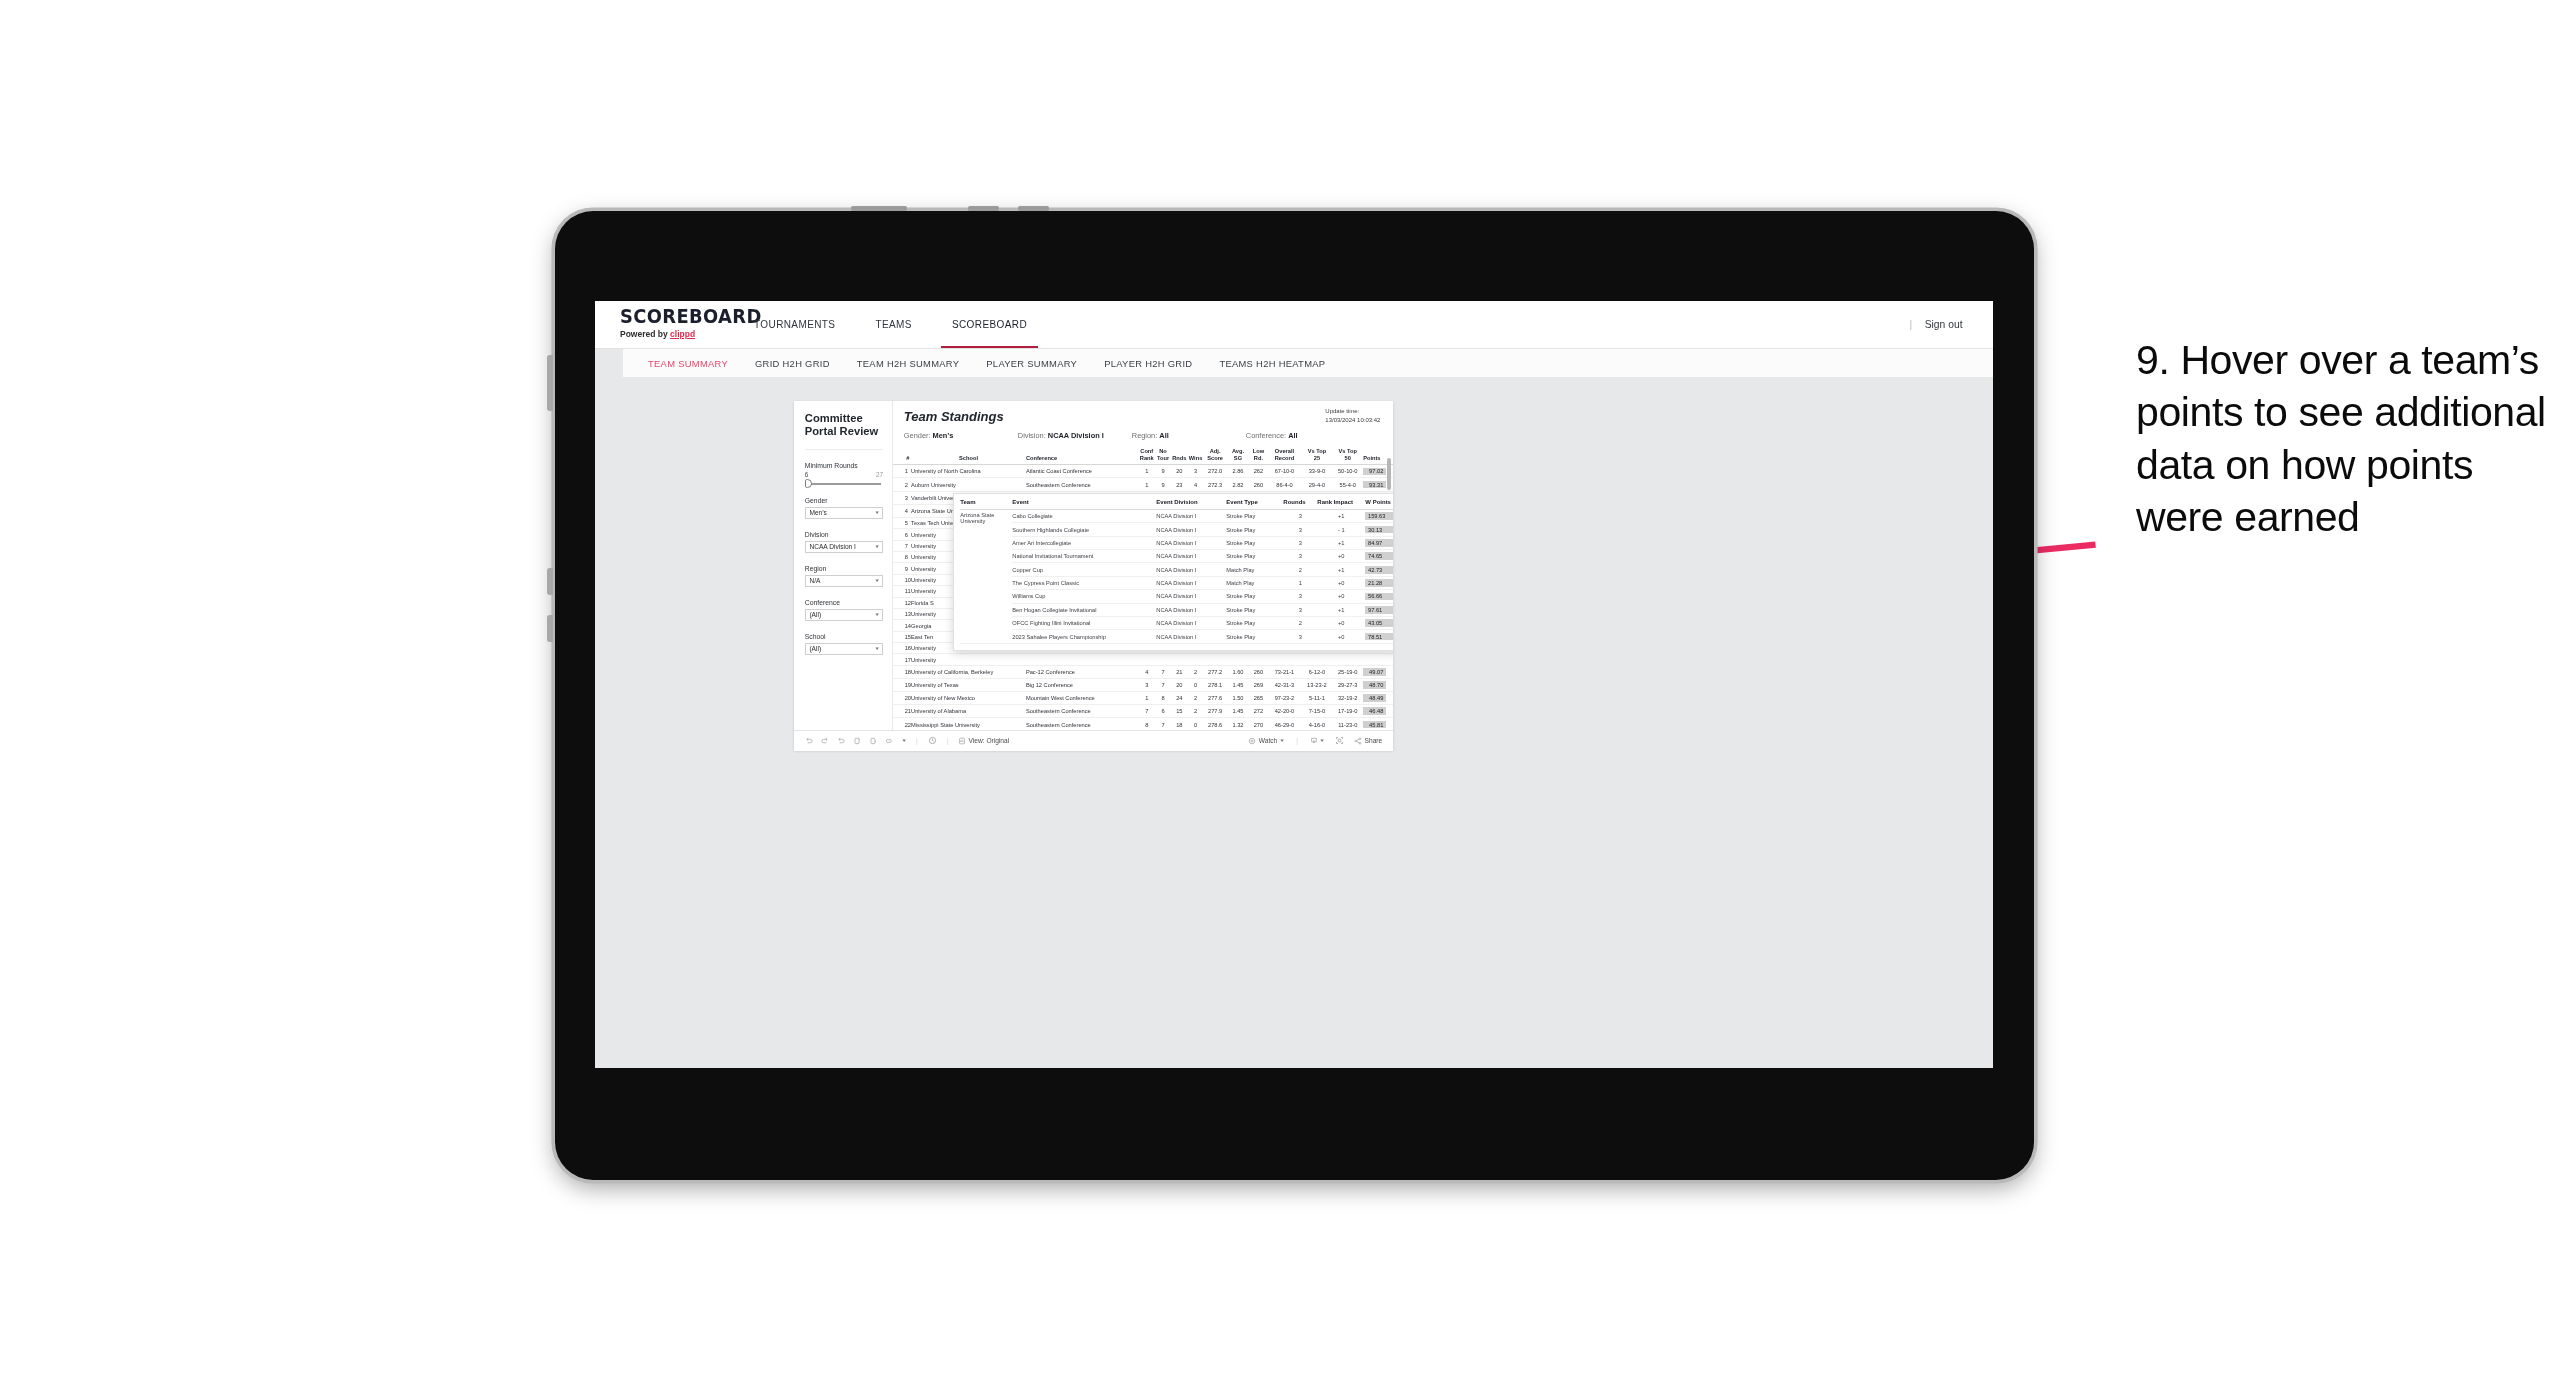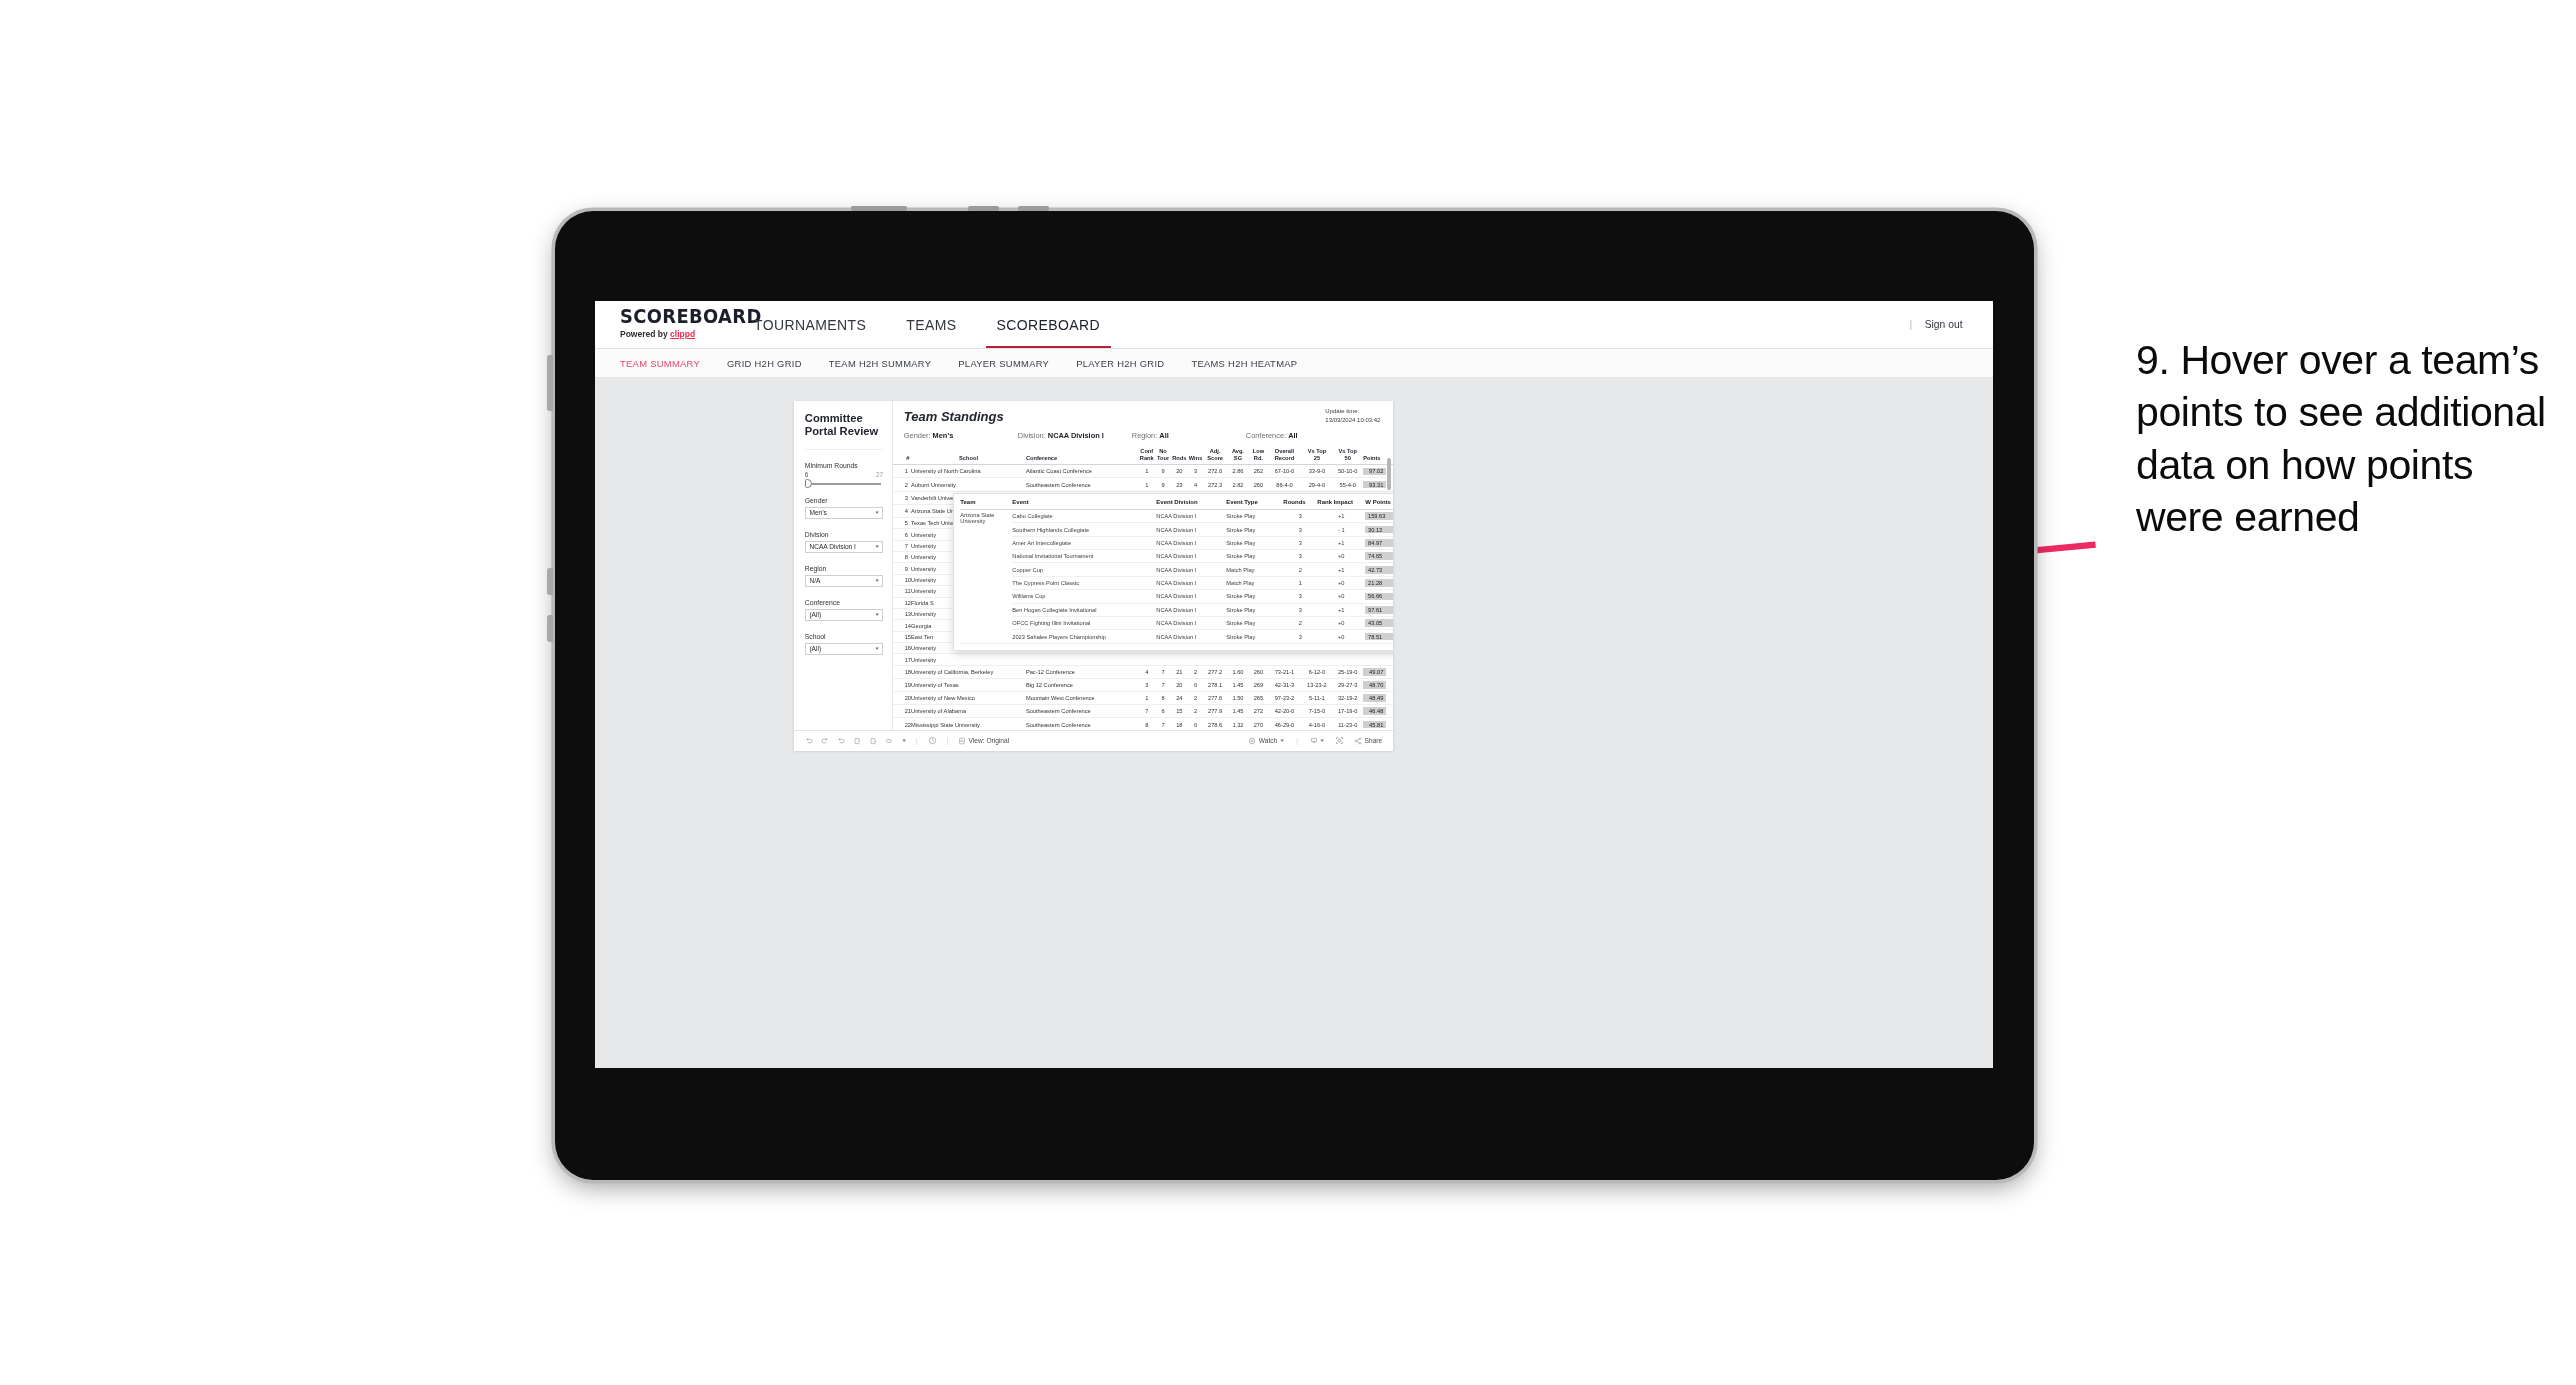--- a/index.html
+++ b/index.html
@@ -51,21 +51,21 @@
   .logo-main {
     font-family: "Liberation Sans Narrow", "DejaVu Sans", sans-serif;
     font-weight: 900; font-size: 19px; letter-spacing: 0.4px;
     color: #1a1f2b; line-height: 1; transform: scaleX(.94); transform-origin: left;
   }
   .logo-sub { font-size: 8.5px; color: #2c2c2c; margin-top: 2.7px; font-weight: 700; }
   .logo-sub .brand { color: #e8294e; text-decoration: underline; }
   .nav-main { display: flex; align-items: stretch; }
   .nav-main a {
     display: flex; align-items: center;
-    padding: 8px 20px; font-size: 14px; letter-spacing: 0.4px;
+    padding: 8px 20px; font-size: 10px; letter-spacing: 0.4px;
     color: #31353c; text-decoration: none; position: relative;
   }
   .nav-main a.active { color: #1a1f2b; }
   .nav-main a.active::after {
     content: ""; position: absolute; left: 9px; right: 9px; bottom: 0;
     height: 2.2px; background: #b3203f;
   }
   .header-right {
     margin-left: auto; display: flex; align-items: center;
     padding-right: 30.5px; gap: 12.6px;
@@ -73,20 +73,21 @@
   }
   .header-right .divider { color: #b9b9b9; }
   .header-right a { color: #31353c; text-decoration: none; }
 
   
   .sub-nav {
     height: 29px; background: #fbfbfb;
     display: flex; align-items: center;
     padding-left: 25px; gap: 27px;
     border-bottom: 0.9px solid #e6e6e6;
+    margin-left: 28px;
   }
   .sub-nav a {
     font-size: 9.4px; letter-spacing: 0.3px;
     color: #3a3e45; text-decoration: none;
   }
   .sub-nav a.active { color: #e8456b; }
 
   
   .viz-wrap {
     position: absolute; left: 199px; top: 100px;

